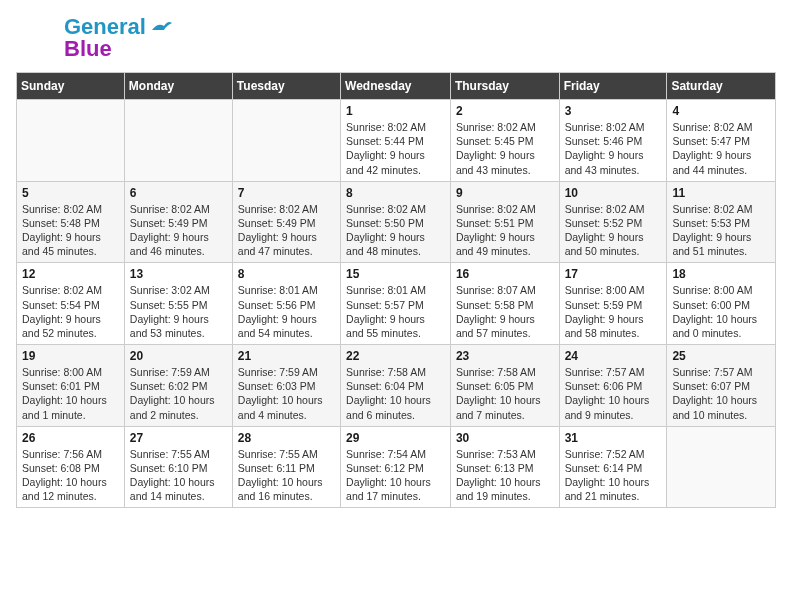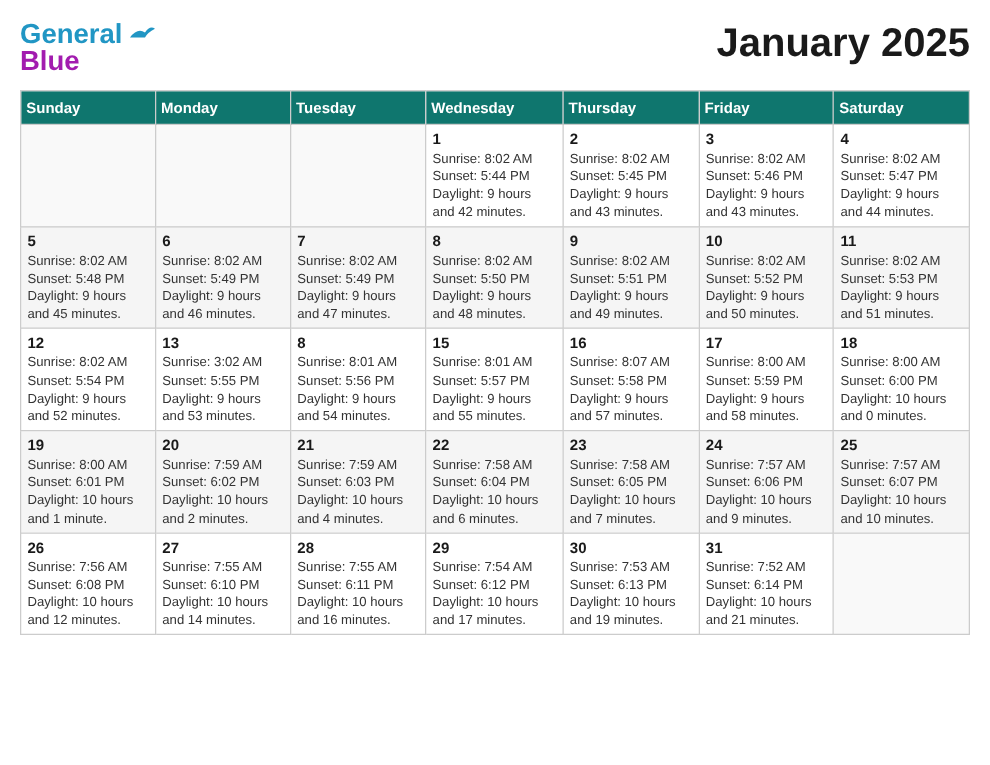--- a/index.html
+++ b/index.html
@@ -13,20 +13,21 @@
     .header {
       display: flex;
       justify-content: space-between;
       align-items: flex-start;
       margin-bottom: 12px;
     }
     .logo {
       display: flex;
       flex-direction: column;
       align-items: flex-start;
+      margin-left: 48px;
     }
     .logo-text {
       font-size: 22px;
       font-weight: bold;
       color: #1a3a5c;
       line-height: 1;
     }
     .logo-text span {
       color: #2196c4;
     }
@@ -41,21 +42,21 @@
     .subtitle {
       font-size: 15px;
       color: #333;
     }
     .calendar {
       width: 100%;
       border-collapse: collapse;
       font-size: 11px;
     }
     .calendar th {
-      background-color: #0f766e;
+      background-color: #404040;
       color: #fff;
       padding: 6px 4px;
       text-align: left;
       font-size: 12px;
       font-weight: 600;
       border: 1px solid #ccc;
     }
     .calendar td {
       border: 1px solid #ccc;
       vertical-align: top;
@@ -91,21 +92,20 @@
     <div style="display:flex; align-items:center; gap:2px;">
       <span class="logo-text">
         <span>General</span><br><span style="color:#a21caf;">Blue</span>
       </span>
       <svg width="22" height="22" viewBox="0 0 22 22" style="margin-left:2px; margin-top:-18px;">
         <path d="M2 12 Q8 4 14 8 Q18 2 22 5 Q16 8 14 12" fill="#2196c4"></path>
       </svg>
     </div>
   </div>
   <div class="title-section">
-    <div class="month-title">January 2025</div>
   </div>
 </div>
 
 <table class="calendar">
   <thead>
     <tr>
     <th>Sunday</th>
         <th>Monday</th>
         <th>Tuesday</th>
         <th>Wednesday</th>

